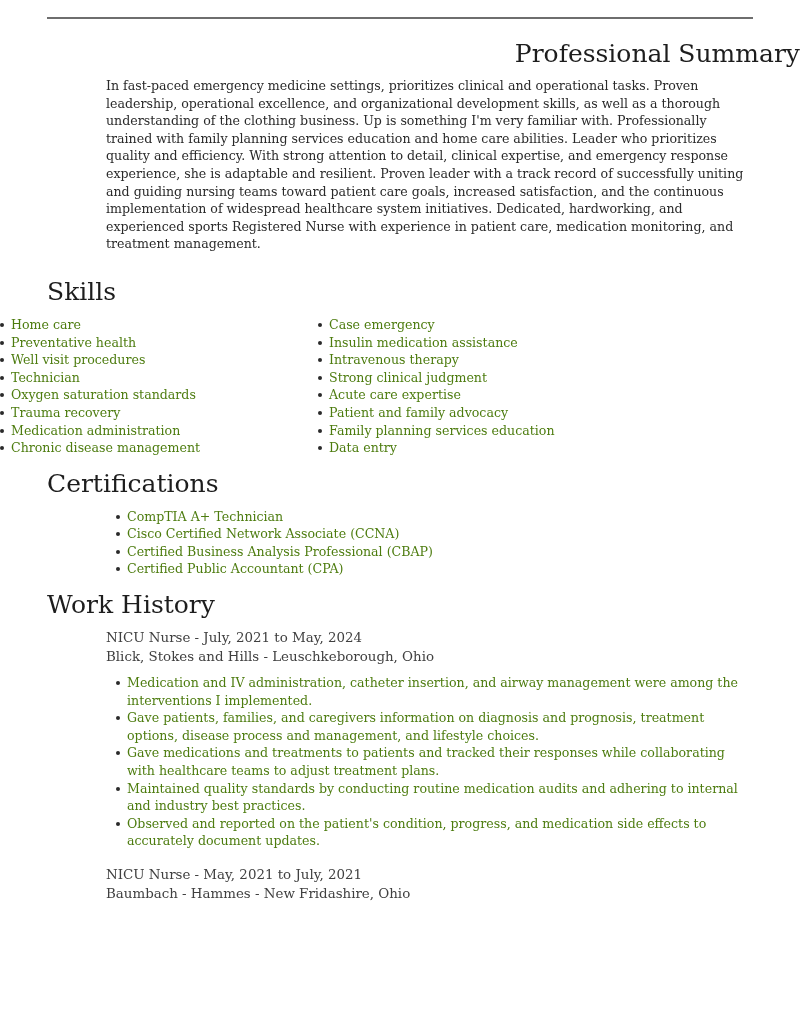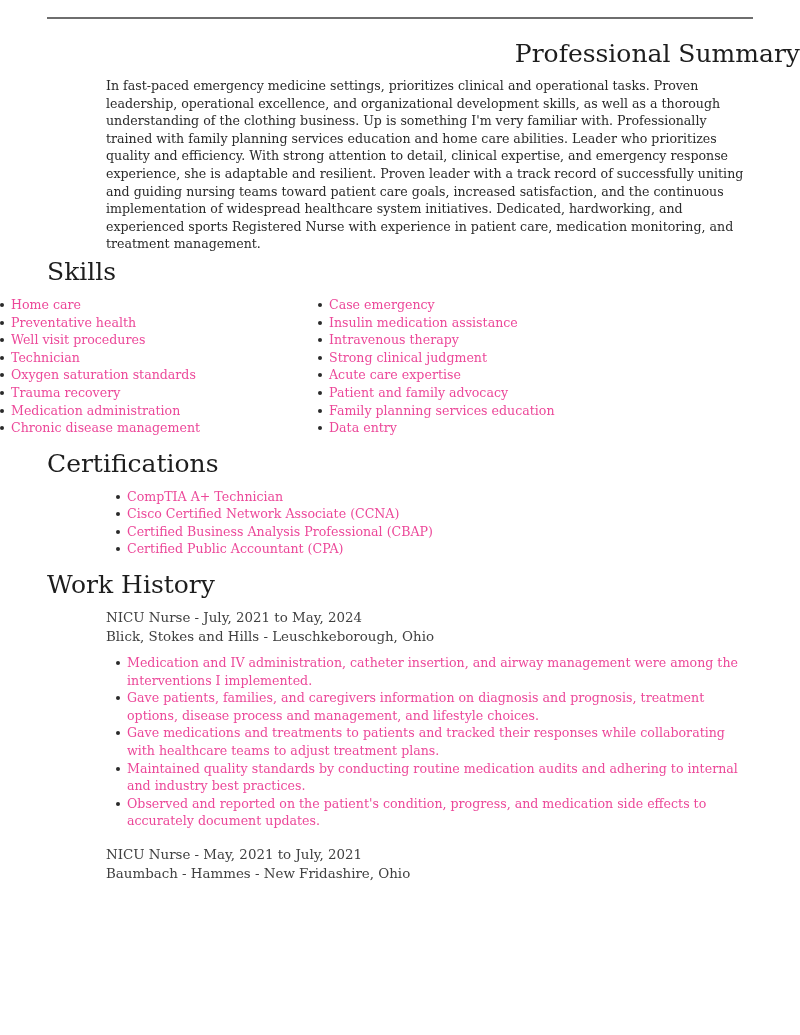--- a/index.html
+++ b/index.html
@@ -50,38 +50,38 @@
       color: #1d1d1d;
       line-height: 34px;
     }
     .summary-title { margin-top: 18px; text-align: right; }
     .summary {
       margin: 6px 47px 0 106px;
       font-size: 12.6px;
       line-height: 17.6px;
       color: #2a2a2a;
     }
-    .skills-title { margin-top: 2px; }
+    .skills-title { margin-top: 22px; }
     .skills {
       display: flex;
       margin: 7px 0 0 0;
     }
     .skills ul {
       list-style: none;
       margin: 0;
       padding: 0;
     }
     .col-left { margin-left: 116px; width: 318px; }
     .col-right { width: 340px; }
     li.bullet {
       position: relative;
       padding-left: 11px;
       font-size: 12.6px;
       line-height: 17.6px;
-      color: #ec4899;
+      color: #4d7c0f;
     }
     li.bullet::before {
       content: "";
       position: absolute;
       left: 0;
       top: 7px;
       width: 4px;
       height: 4px;
       border-radius: 50%;
       background: #2a2a2a;

